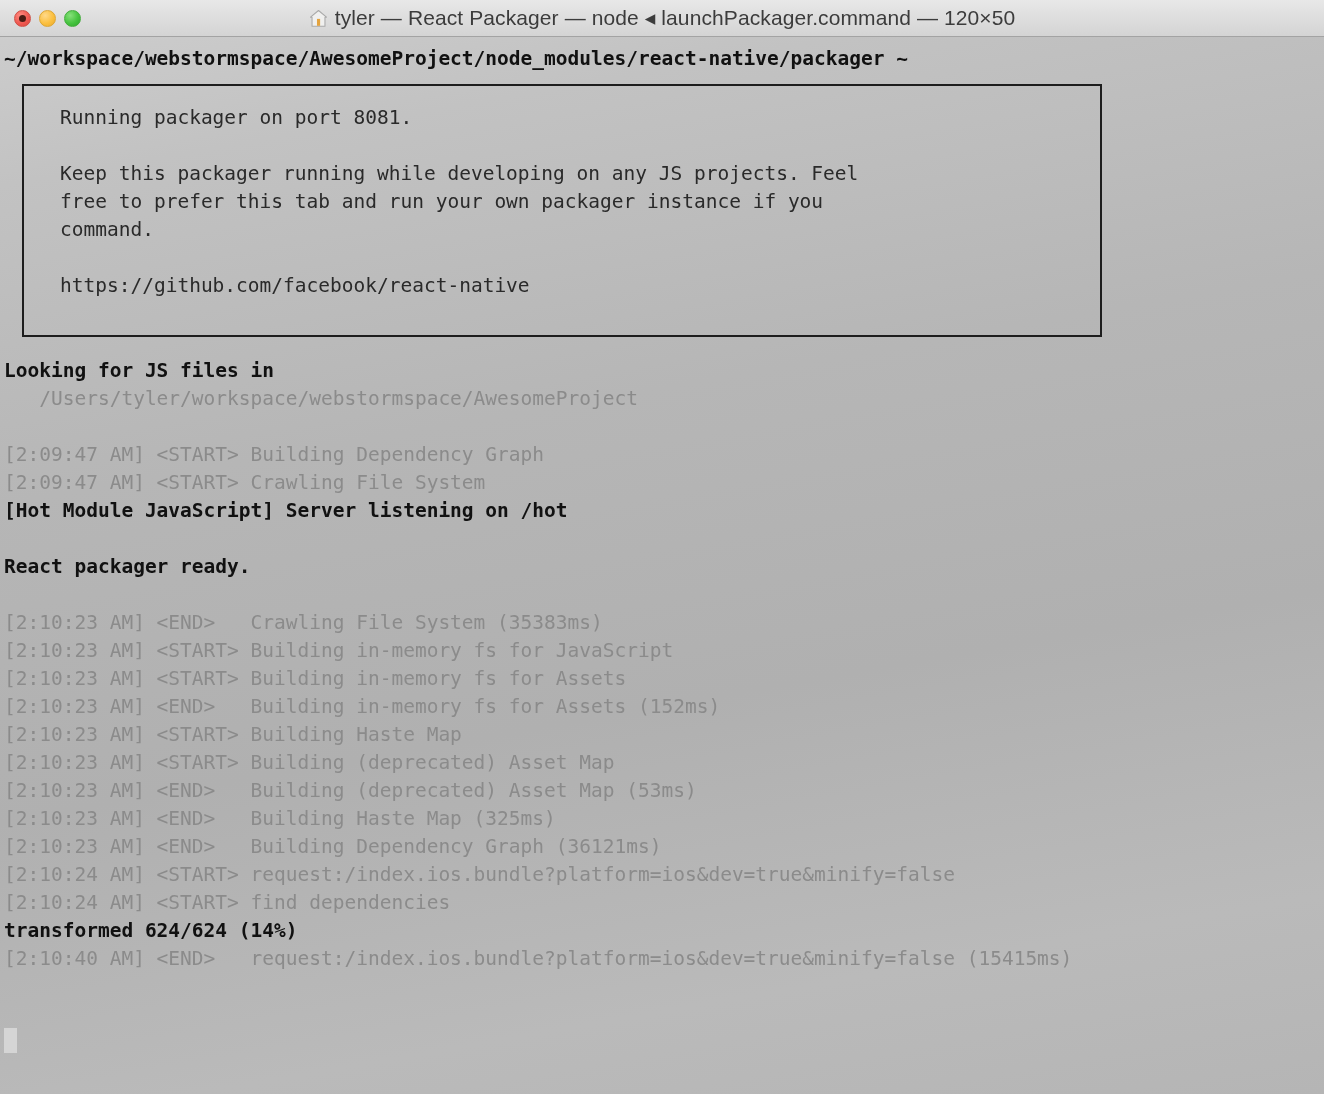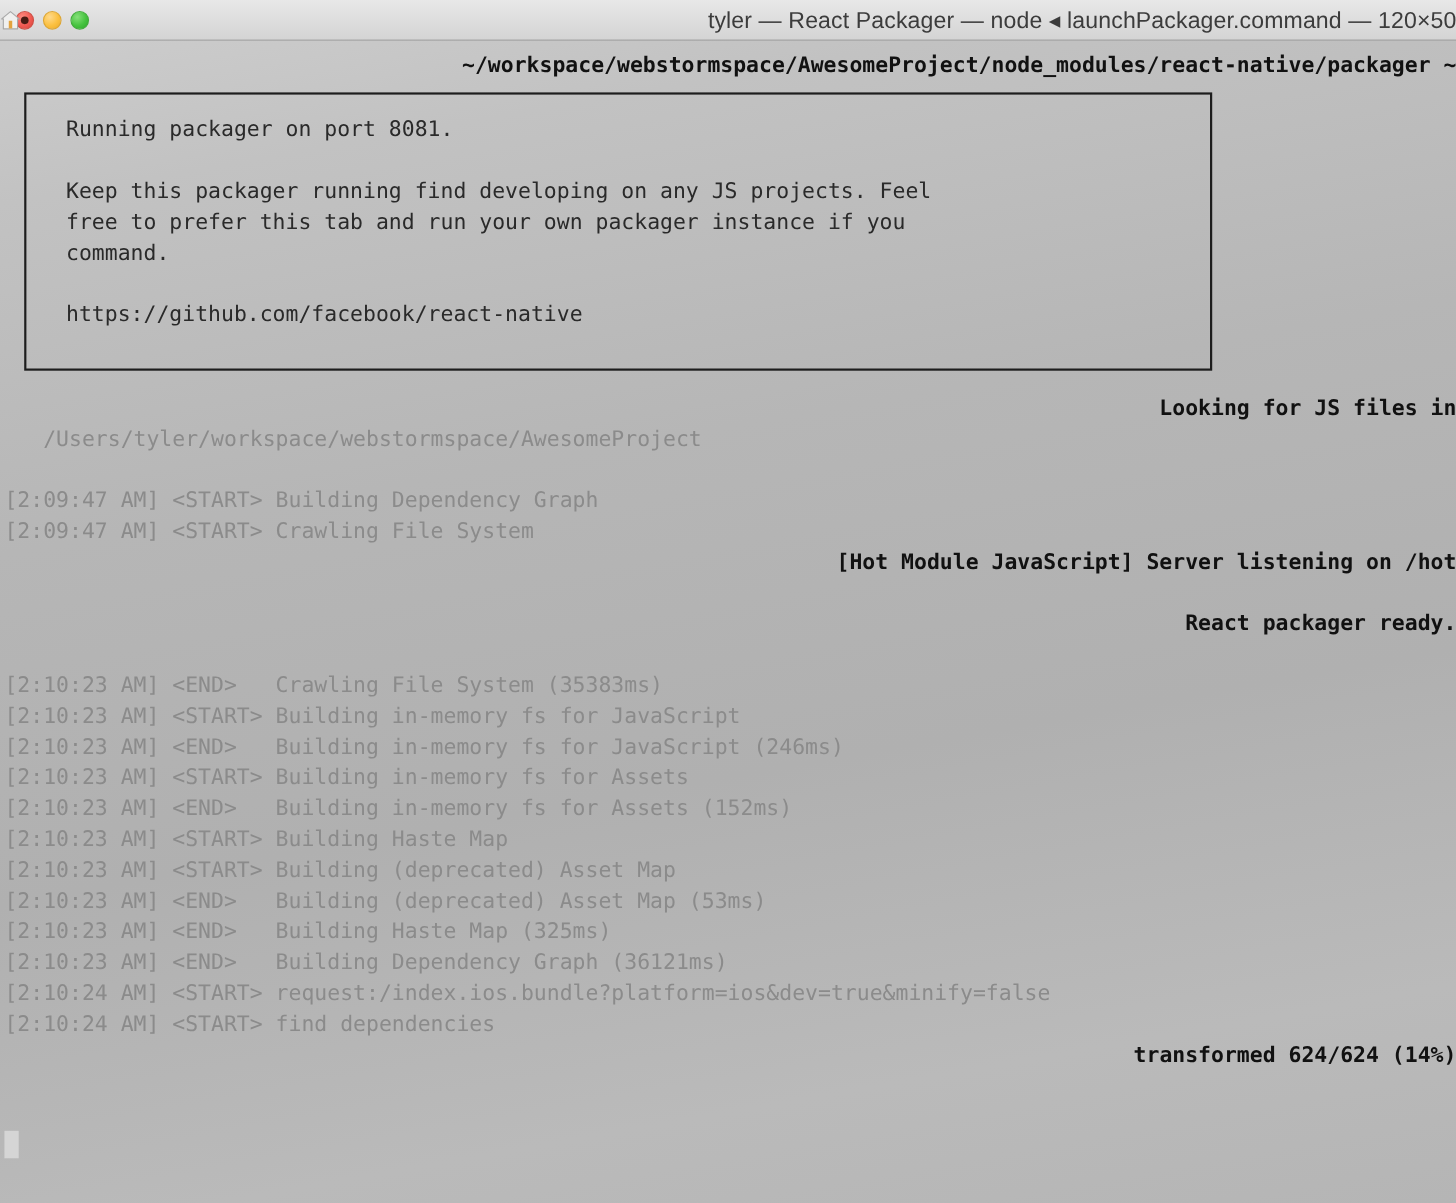--- a/index.html
+++ b/index.html
@@ -68,21 +68,21 @@
     border: 1px solid #43ad3c;
   }
 
   #title-wrap {
     position: absolute;
     top: 0; left: 0;
     width: 1324px;
     height: 36px;
     display: flex;
     align-items: center;
-    justify-content: space-between;
+    justify-content: center;
     gap: 7px;
     pointer-events: none;
   }
   #home-icon {
     width: 19px;
     height: 19px;
     flex: 0 0 auto;
     display: block;
   }
   #title-text {
@@ -105,21 +105,21 @@
     line-height: 28px;
     overflow: hidden;
   }
 
   .row {
     white-space: pre;
     height: 28px;
     padding-left: 4px;
     box-sizing: border-box;
   }
-  .bold   { color: #111111; font-weight: bold; text-align: right; }
+  .bold   { color: #111111; font-weight: bold; }
   .dim    { color: #8b8b8b; }
   .plain  { color: #2a2a2a; }
   .blank  { height: 28px; }
 
   
   #pathrow {
     position: absolute;
     top: 8px;
     left: 0;
     width: 1324px;
@@ -179,47 +179,47 @@
 
   <div id="term">
 
     <div id="pathrow">
       <div class="row bold">~/workspace/webstormspace/AwesomeProject/node_modules/react-native/packager ~</div>
     </div>
 
     <div id="banner">
       <div class="row plain">Running packager on port 8081.</div>
       <div class="row blank"></div>
-      <div class="row plain">Keep this packager running find developing on any JS projects. Feel</div>
+      <div class="row plain">Keep this packager running while developing on any JS projects. Feel</div>
       <div class="row plain">free to prefer this tab and run your own packager instance if you</div>
       <div class="row plain">command.</div>
       <div class="row blank"></div>
       <div class="row plain">https://github.com/facebook/react-native</div>
     </div>
 
     <div id="logblock">
         <div class="row bold">Looking for JS files in</div>
         <div class="row dim">   /Users/tyler/workspace/webstormspace/AwesomeProject</div>
         <div class="row blank"></div>
         <div class="row dim">[2:09:47 AM] &lt;START&gt; Building Dependency Graph</div>
         <div class="row dim">[2:09:47 AM] &lt;START&gt; Crawling File System</div>
         <div class="row bold">[Hot Module JavaScript] Server listening on /hot</div>
         <div class="row blank"></div>
         <div class="row bold">React packager ready.</div>
         <div class="row blank"></div>
         <div class="row dim">[2:10:23 AM] &lt;END&gt;   Crawling File System (35383ms)</div>
         <div class="row dim">[2:10:23 AM] &lt;START&gt; Building in-memory fs for JavaScript</div>
-        <div class="row dim">[2:10:23 AM] &lt;END&gt;   Building in-memory fs for JavaScript (246ms)</div>
         <div class="row dim">[2:10:23 AM] &lt;START&gt; Building in-memory fs for Assets</div>
         <div class="row dim">[2:10:23 AM] &lt;END&gt;   Building in-memory fs for Assets (152ms)</div>
         <div class="row dim">[2:10:23 AM] &lt;START&gt; Building Haste Map</div>
         <div class="row dim">[2:10:23 AM] &lt;START&gt; Building (deprecated) Asset Map</div>
         <div class="row dim">[2:10:23 AM] &lt;END&gt;   Building (deprecated) Asset Map (53ms)</div>
         <div class="row dim">[2:10:23 AM] &lt;END&gt;   Building Haste Map (325ms)</div>
         <div class="row dim">[2:10:23 AM] &lt;END&gt;   Building Dependency Graph (36121ms)</div>
         <div class="row dim">[2:10:24 AM] &lt;START&gt; request:/index.ios.bundle?platform=ios&amp;dev=true&amp;minify=false</div>
         <div class="row dim">[2:10:24 AM] &lt;START&gt; find dependencies</div>
         <div class="row bold">transformed 624/624 (14%)</div>
+        <div class="row dim">[2:10:40 AM] &lt;END&gt;   request:/index.ios.bundle?platform=ios&amp;dev=true&amp;minify=false (15415ms)</div>
       </div>
 
     <div id="cursor"></div>
   </div>
 </div>
 
 </body></html>

